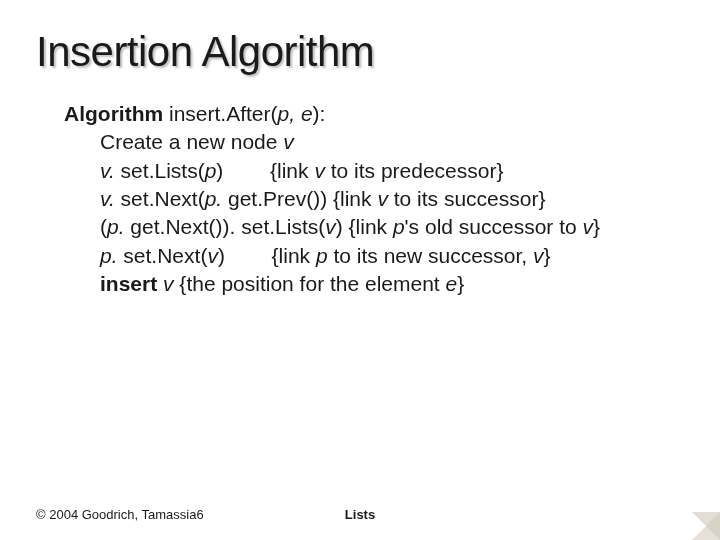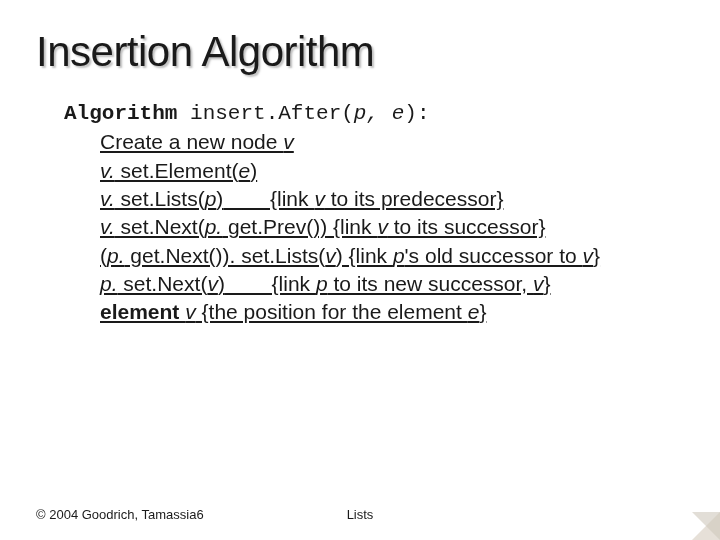--- a/index.html
+++ b/index.html
@@ -26,39 +26,40 @@
     text-shadow: 2px 2px 2px rgba(130,130,130,0.5);
     margin: 0 0 24px 0;
     letter-spacing: -0.5px;
   }
   .body {
     font-size: 21px;
     line-height: 1.35;
     color: #1a1a1a;
     margin-left: 28px;
   }
-  .line0 { margin: 0; font-family: Liberation Mono, monospace; }
-  .indent { margin-left: 36px; text-decoration: underline; }
+  .line0 { margin: 0; }
+  .indent { margin-left: 36px; }
   .bold { font-weight: bold; }
   .ital { font-style: italic; }
   .footer {
     position: absolute;
     bottom: 18px;
     left: 36px;
     right: 36px;
     font-size: 13px;
     color: #1a1a1a;
     display: flex;
     justify-content: flex-start;
     align-items: center;
   }
   .footer-center {
     position: absolute;
     left: 50%;
     transform: translateX(-50%);
+    font-weight: bold;
   }
   .page-corner {
     position: absolute;
     bottom: 0;
     right: 0;
     width: 0;
     height: 0;
     border-left: 28px solid transparent;
     border-bottom: 28px solid #e6e0d8;
   }
@@ -81,36 +82,33 @@
   <h1 class="title">Insertion Algorithm</h1>
 
   <div class="body">
     <div class="line0">
       <span class="bold">Algorithm</span><span> insert.After(</span><span class="ital">p, e</span><span>):</span>
     </div>
     <div class="indent">
       <span>Create a new node </span><span class="ital">v</span>
     </div>
     <div class="indent">
-      <span class="ital">v.</span><span> set.Element(</span><span class="ital">e</span><span>)</span>
-    </div>
-    <div class="indent">
       <span class="ital">v.</span><span> set.Lists(</span><span class="ital">p</span><span>)</span><span style="white-space:pre;">        {link </span><span class="ital">v</span><span> to its predecessor}</span>
     </div>
     <div class="indent">
       <span class="ital">v.</span><span> set.Next(</span><span class="ital">p.</span><span> get.Prev())   {link </span><span class="ital">v</span><span> to its successor}</span>
     </div>
     <div class="indent">
       <span>(</span><span class="ital">p.</span><span> get.Next()). set.Lists(</span><span class="ital">v</span><span>) {link </span><span class="ital">p</span><span>'s old successor to </span><span class="ital">v</span><span>}</span>
     </div>
     <div class="indent">
       <span class="ital">p.</span><span> set.Next(</span><span class="ital">v</span><span>)</span><span style="white-space:pre;">        {link </span><span class="ital">p</span><span> to its new successor, </span><span class="ital">v</span><span>}</span>
     </div>
     <div class="indent">
-      <span class="bold">element </span><span class="ital">v</span><span>  {the position for the element </span><span class="ital">e</span><span>}</span>
+      <span class="bold">insert </span><span class="ital">v</span><span>  {the position for the element </span><span class="ital">e</span><span>}</span>
     </div>
   </div>
 
   <div class="footer">
     <span>© 2004 Goodrich, Tamassia</span>
     <span class="footer-center">Lists</span>
     <span>6</span>
   </div>
 
   <div class="page-corner"></div>

